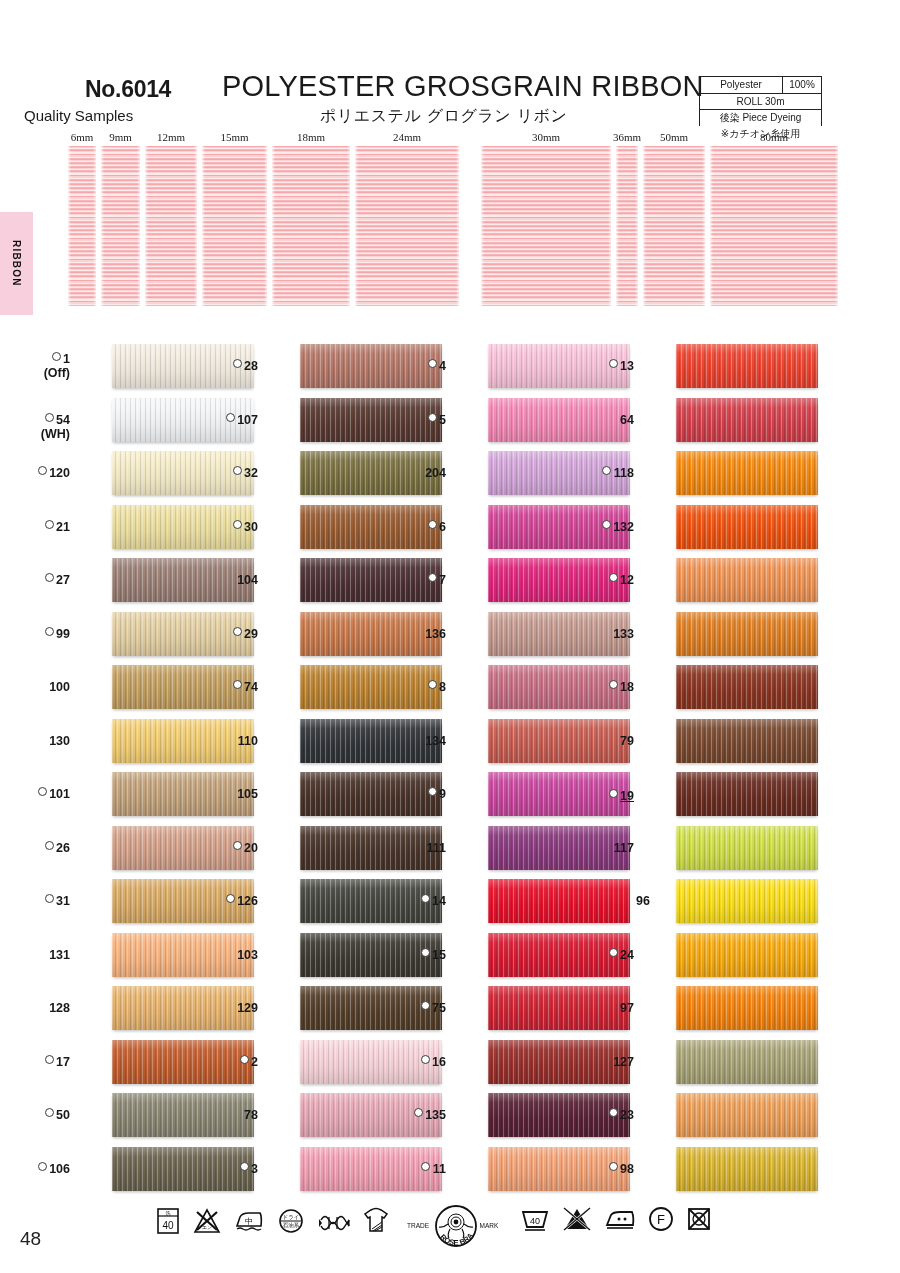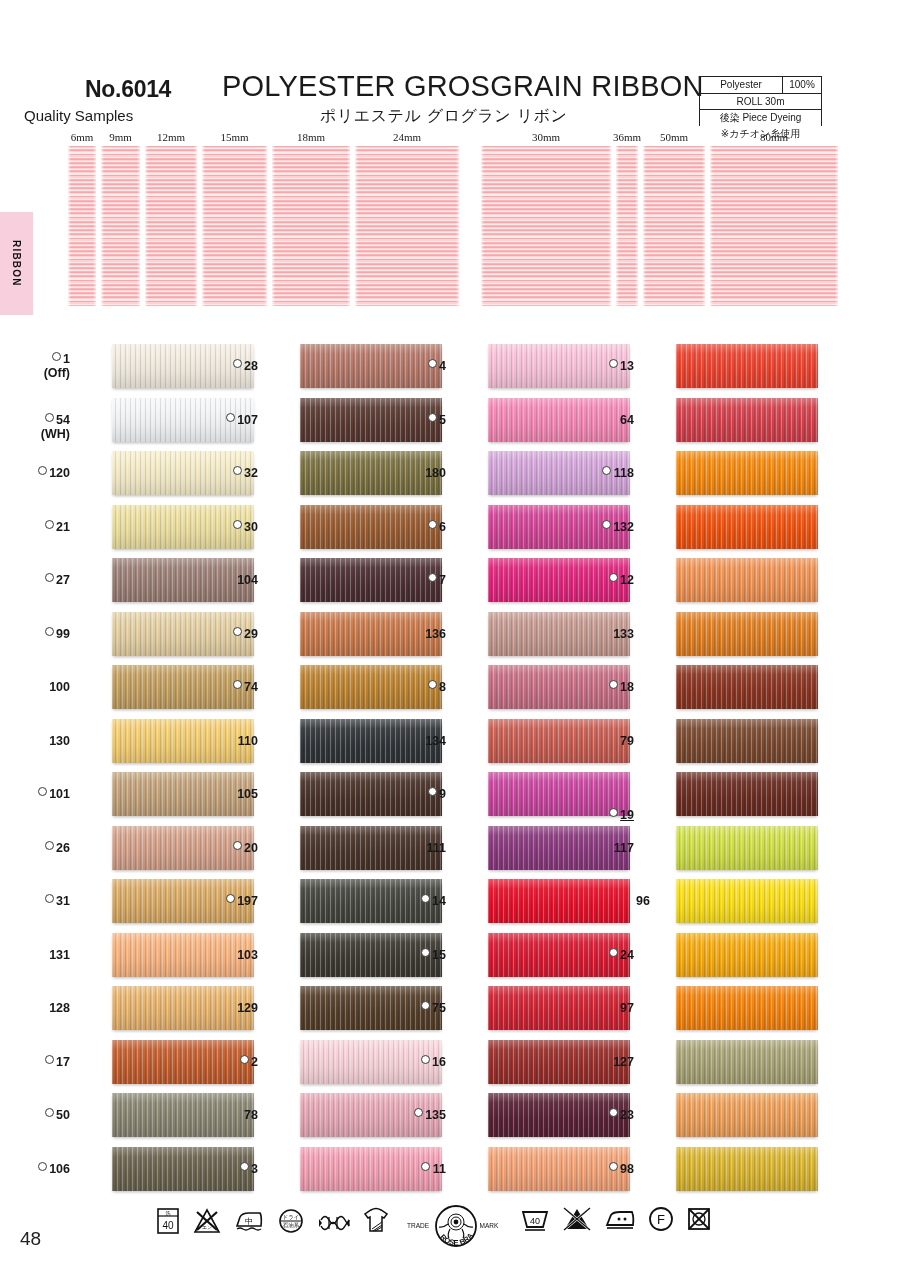--- a/index.html
+++ b/index.html
@@ -359,21 +359,21 @@
       <div class="label" style="left: 192px; width: 66px; top: 443px;"><span>105</span></div>
       <div class="swatch" style="left: 300px; width: 142px; top: 481.5px; background: rgb(74, 54, 43);">
         <div class="tex"></div>
         <div class="sheen"></div>
       </div>
       <div class="label" style="left: 192px; width: 66px; top: 496.5px;"><span class="dot"></span><span>20</span></div>
       <div class="swatch" style="left: 300px; width: 142px; top: 535px; background: rgb(69, 71, 64);">
         <div class="tex"></div>
         <div class="sheen"></div>
       </div>
-      <div class="label" style="left: 192px; width: 66px; top: 550px;"><span class="dot"></span><span>197</span></div>
+      <div class="label" style="left: 192px; width: 66px; top: 550px;"><span class="dot"></span><span>126</span></div>
       <div class="swatch" style="left: 300px; width: 142px; top: 588.5px; background: rgb(62, 59, 51);">
         <div class="tex"></div>
         <div class="sheen"></div>
       </div>
       <div class="label" style="left: 192px; width: 66px; top: 603.5px;"><span>103</span></div>
       <div class="swatch" style="left: 300px; width: 142px; top: 642px; background: rgb(85, 64, 43);">
         <div class="tex"></div>
         <div class="sheen"></div>
       </div>
       <div class="label" style="left: 192px; width: 66px; top: 657px;"><span>129</span></div>
@@ -399,21 +399,21 @@
       <div class="label" style="left: 380px; width: 66px; top: 15px;"><span class="dot"></span><span>4</span></div>
       <div class="swatch" style="left: 488px; width: 142px; top: 53.5px; background: rgb(244, 137, 182);">
         <div class="tex"></div>
         <div class="sheen"></div>
       </div>
       <div class="label" style="left: 380px; width: 66px; top: 68.5px;"><span class="dot"></span><span>5</span></div>
       <div class="swatch" style="left: 488px; width: 142px; top: 107px; background: rgb(211, 166, 217);">
         <div class="tex"></div>
         <div class="sheen"></div>
       </div>
-      <div class="label" style="left: 380px; width: 66px; top: 122px;"><span>180</span></div>
+      <div class="label" style="left: 380px; width: 66px; top: 122px;"><span>204</span></div>
       <div class="swatch" style="left: 488px; width: 142px; top: 160.5px; background: rgb(210, 70, 151);">
         <div class="tex"></div>
         <div class="sheen"></div>
       </div>
       <div class="label" style="left: 380px; width: 66px; top: 175.5px;"><span class="dot"></span><span>6</span></div>
       <div class="swatch" style="left: 488px; width: 142px; top: 214px; background: rgb(224, 38, 125);">
         <div class="tex"></div>
         <div class="sheen"></div>
       </div>
       <div class="label" style="left: 380px; width: 66px; top: 229px;"><span class="dot"></span><span>7</span></div>
@@ -509,21 +509,21 @@
       <div class="label" style="left: 568px; width: 66px; top: 336px;"><span class="dot"></span><span>18</span></div>
       <div class="swatch" style="left: 676px; width: 142px; top: 374.5px; background: rgb(122, 74, 48);">
         <div class="tex"></div>
         <div class="sheen"></div>
       </div>
       <div class="label" style="left: 568px; width: 66px; top: 389.5px;"><span>79</span></div>
       <div class="swatch" style="left: 676px; width: 142px; top: 428px; background: rgb(107, 45, 34);">
         <div class="tex"></div>
         <div class="sheen"></div>
       </div>
-      <div class="label" style="left: 568px; width: 66px; top: 464px; text-decoration: underline;"><span class="dot"></span><span>19</span></div>
+      <div class="label" style="left: 568px; width: 66px; top: 445px; text-decoration: underline;"><span class="dot"></span><span>19</span></div>
       <div class="swatch" style="left: 676px; width: 142px; top: 481.5px; background: rgb(207, 223, 74);">
         <div class="tex"></div>
         <div class="sheen"></div>
       </div>
       <div class="label" style="left: 568px; width: 66px; top: 496.5px;"><span>117</span></div>
       <div class="swatch" style="left: 676px; width: 142px; top: 535px; background: rgb(251, 223, 28);">
         <div class="tex"></div>
         <div class="sheen"></div>
       </div>
       <div class="label" style="left: 584px; width: 66px; top: 550px;"><span>96</span></div>

